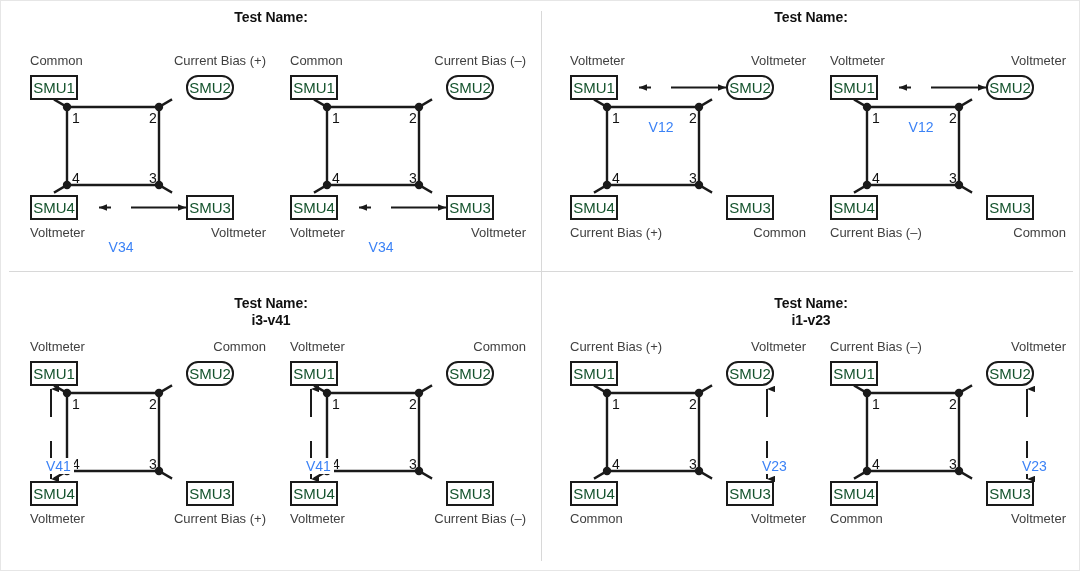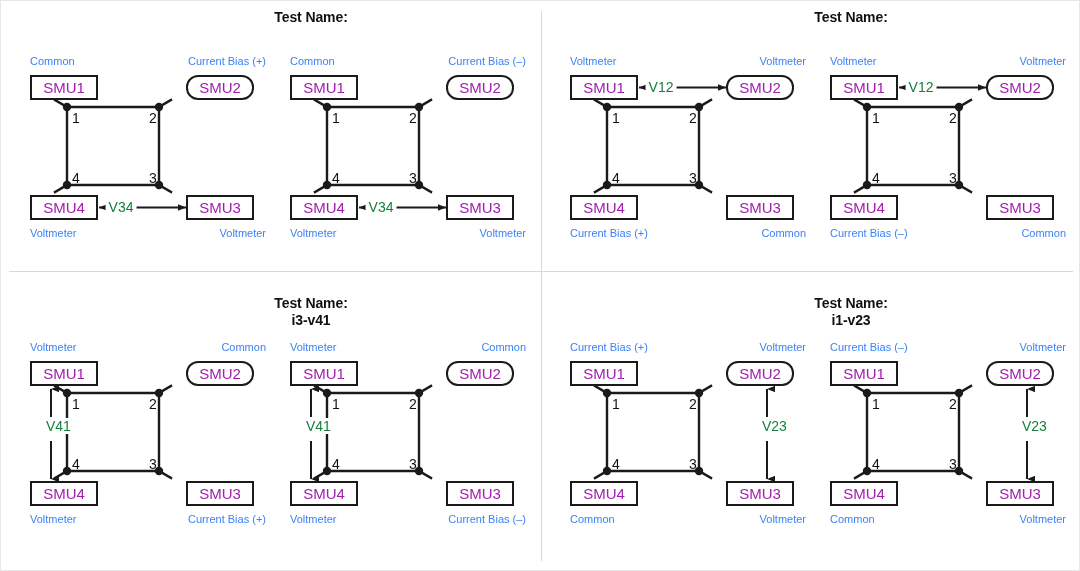--- a/index.html
+++ b/index.html
@@ -43,58 +43,57 @@
 
   .test-title{
     position:absolute;
     left:0;top:8px;
     width:540px;
     text-align:center;
     font-size:14px;
     font-weight:bold;
     line-height:17px;
     letter-spacing:-0.1px;
-    margin-left:40px;
   }
   .test-title .l2{display:block;}
 
   
   .cell{
     position:absolute;
     top:44px;
     width:250px;height:205px;
   }
   .cell-a{left:22px;}
   .cell-b{left:282px;}
 
   
   .smu{
     position:absolute;
-    width:68px;height:25px;
+    width:48px;height:25px;
     box-sizing:border-box;
     border:2px solid #1a1a1a;
     background:#ffffff;
     font-size:15px;
     line-height:21px;
     text-align:center;
-    color:#a21caf;
+    color:#14532d;
     z-index:3;
   }
   .smu1{left:7px;top:30px;}
   .smu2{left:163px;top:30px;border-radius:12px;}
   .smu4{left:7px;top:150px;}
   .smu3{left:163px;top:150px;}
 
   
   .ann{
     position:absolute;
-    font-size:11px;
+    font-size:13px;
     line-height:16px;
     white-space:nowrap;
-    color:#3b82f6;
+    color:#404040;
   }
   .ann-tl{left:7px;top:8px;text-align:left;}
   .ann-tr{right:7px;top:8px;text-align:right;}
   .ann-bl{left:7px;top:180px;text-align:left;}
   .ann-br{right:7px;top:180px;text-align:right;}
 
   
   .wire-svg{
     position:absolute;
     left:0;top:0;
@@ -103,22 +102,23 @@
     pointer-events:none;
   }
   
   .vlabel{
     position:absolute;
     font-size:14px;
     line-height:16px;
     background:#ffffff;
     padding:0 3px;
     z-index:4;
-    color:#15803d;
+    color:#3b82f6;
     white-space:nowrap;
+    margin-top:40px;
   }
   
   .vlabel-h-bottom{left:98px;top:154px;transform:translateX(-50%);}
   .vlabel-h-top{left:98px;top:34px;transform:translateX(-50%);}
   
   .vlabel-v-left{left:20px;top:87px;}
   .vlabel-v-right{left:196px;top:87px;}
 
   .node-num{
     position:absolute;

